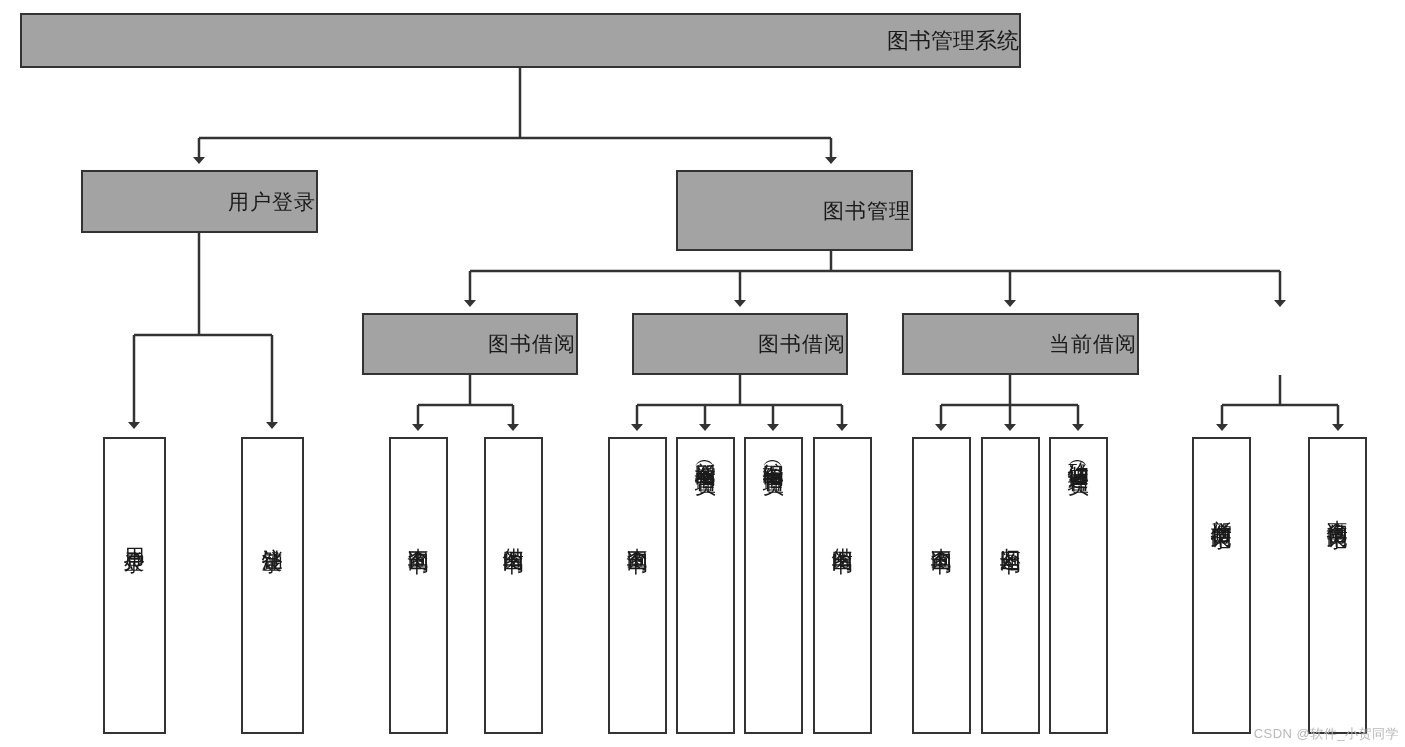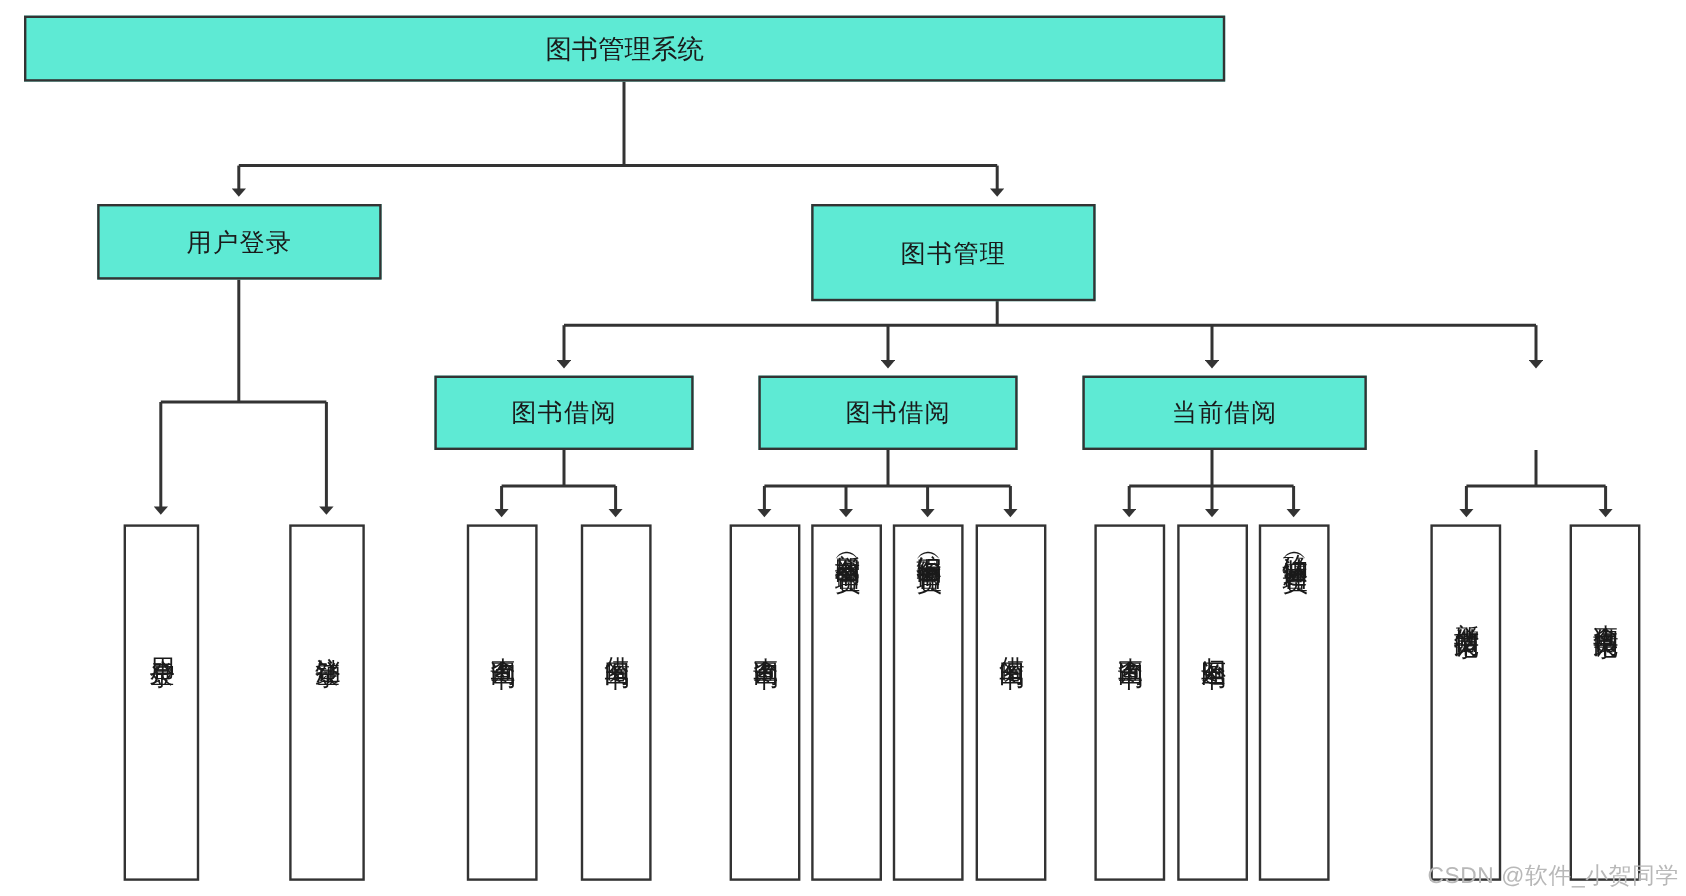--- a/index.html
+++ b/index.html
@@ -1,30 +1,30 @@
 <!DOCTYPE html>
 <html><head>
 <meta charset="utf-8">
 <style>
   html,body{margin:0;padding:0;background:#ffffff;}
   body{width:1405px;height:747px;font-family:"Liberation Sans","DejaVu Sans",sans-serif;overflow:hidden;}
   #stage{position:relative;width:1405px;height:747px;background:#ffffff;}
   svg.links{position:absolute;left:0;top:0;width:1405px;height:747px;pointer-events:none;}
 
-  .node{position:absolute;box-sizing:border-box;background:#5eead4;border:2.5px solid #333333;
-        display:flex;align-items:center;justify-content:center;color:#1a1a1a;}
+  .node{position:absolute;box-sizing:border-box;background:#a3a3a3;border:2.5px solid #333333;
+        display:flex;align-items:center;justify-content:flex-end;color:#1a1a1a;}
   .node.h{font-size:21px;letter-spacing:1px;}
   .node.root{font-size:22px;}
   .leaf{position:absolute;box-sizing:border-box;background:#ffffff;border:2.5px solid #333333;
         display:flex;align-items:flex-start;justify-content:center;padding-top:6px;}
   .leaf .vtxt{writing-mode:vertical-rl;text-orientation:upright;font-size:21px;line-height:1.12;
               letter-spacing:2px;color:#1a1a1a;white-space:nowrap;}
   .leaf.mid .vtxt{margin-top:58px;}
   .leaf.mid2 .vtxt{margin-top:86px;}
-  .watermark{position:absolute;right:6px;bottom:4px;color:#b8b8b8;font-size:19px;letter-spacing:0.5px;}
+  .watermark{position:absolute;right:6px;bottom:4px;color:#b8b8b8;font-size:13px;letter-spacing:0.5px;}
 </style>
 </head>
 <body>
 
 <div id="stage">
 
   <svg class="links" viewBox="0 0 1405 747">
     <defs>
       <marker id="arw" markerWidth="12" markerHeight="12" refX="3" refY="6" orient="auto" markerUnits="userSpaceOnUse">
         <path d="M0,0 L7,6 L0,12 z" fill="#333333"></path>

